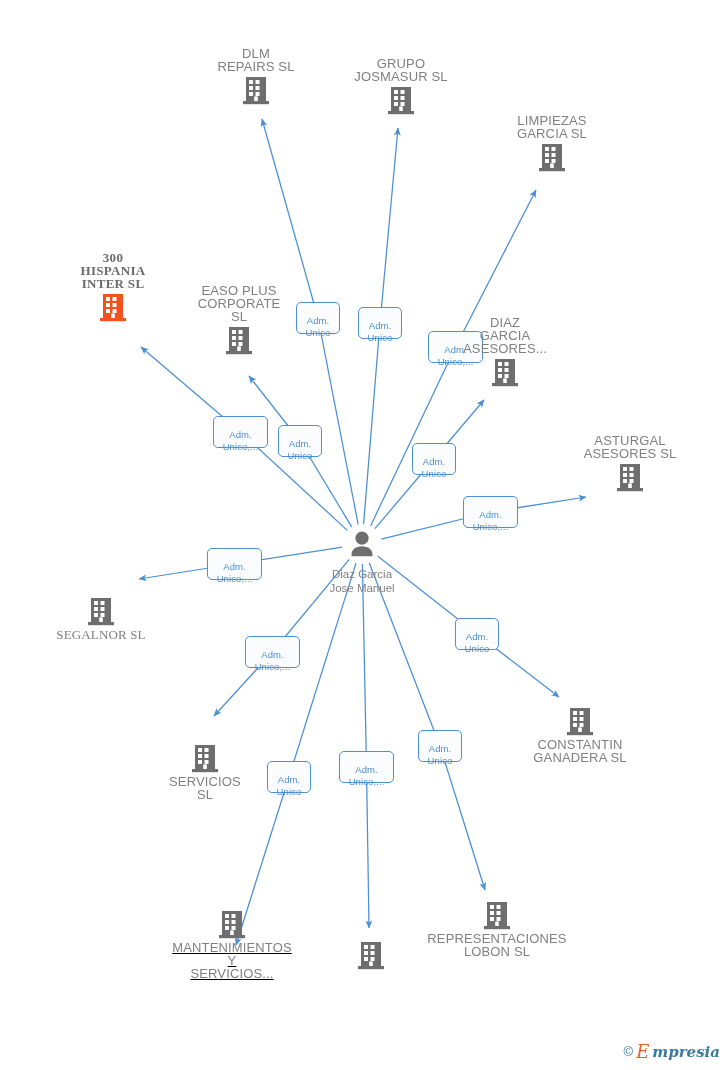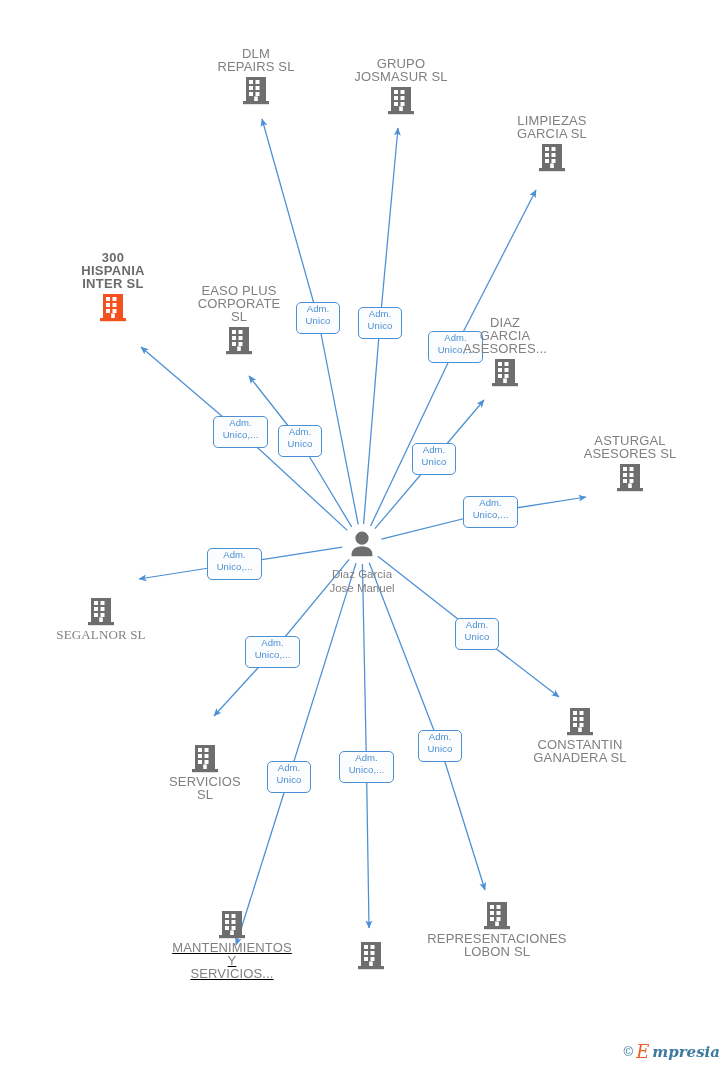--- a/index.html
+++ b/index.html
@@ -40,21 +40,21 @@
   .badge{
     position:absolute;
     box-sizing:border-box;
     background:#fbfcfe;
     border:1.3px solid #4b8fd4;
     border-radius:5px;
     color:#4b8fd4;
     font-size:9.5px;
     line-height:12px;
     text-align:center;
-    padding:0 2px 3px;
+    padding:12px 2px 3px;
     white-space:pre-line;
     letter-spacing:.1px;
   }
 
   
   #watermark{
     position:absolute;right:8px;bottom:10px;
     display:flex;align-items:center;gap:3px;
     font-size:15px;line-height:16px;
     color:#3b7a9e;
@@ -310,21 +310,21 @@
             <rect x="13.5" y="5" width="4" height="4" fill="#ffffff"></rect>
             <rect x="7" y="11" width="4" height="4" fill="#ffffff"></rect>
             <rect x="13.5" y="11" width="4" height="4" fill="#ffffff"></rect>
             <rect x="7" y="17" width="4" height="4" fill="#ffffff"></rect>
             <rect x="13.5" y="17" width="4" height="4" fill="#ffffff"></rect>
             <rect x="12.2" y="21.4" width="3.6" height="4.6" fill="#ffffff"></rect>
           </svg></span>
       </div>
       <div class="badge" style="left: 213px; top: 416px; width: 55px; height: 32px;">Adm.
 Unico,...</div>
-      <div class="node label-above highlight" style="left: 113px; top: 251px;">
+      <div class="node label-above highlight" style="left: 113px; top: 251px; font-family: Liberation Serif, serif;">
         <span class="label">300
 HISPANIA
 INTER  SL</span>
         <span class="glyph"><svg width="28" height="30" viewBox="0 0 28 30" aria-hidden="true">
             <rect x="4" y="2" width="20" height="24" fill="#f4511e"></rect>
             <rect x="1" y="26" width="26" height="3.2" fill="#f4511e"></rect>
             <rect x="7" y="5" width="4" height="4" fill="#ffffff"></rect>
             <rect x="13.5" y="5" width="4" height="4" fill="#ffffff"></rect>
             <rect x="7" y="11" width="4" height="4" fill="#ffffff"></rect>
             <rect x="13.5" y="11" width="4" height="4" fill="#ffffff"></rect>

